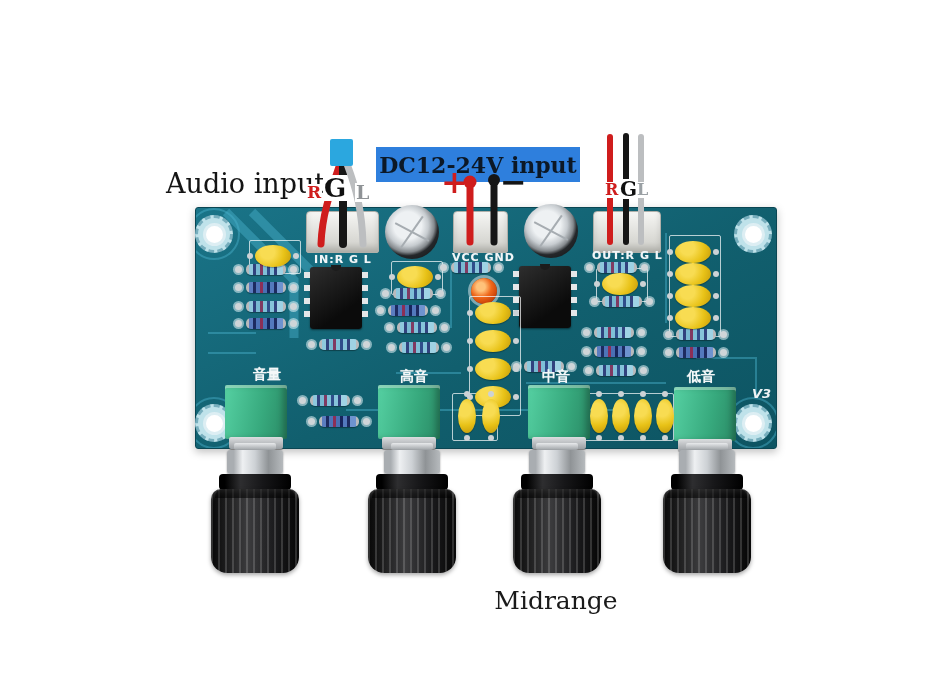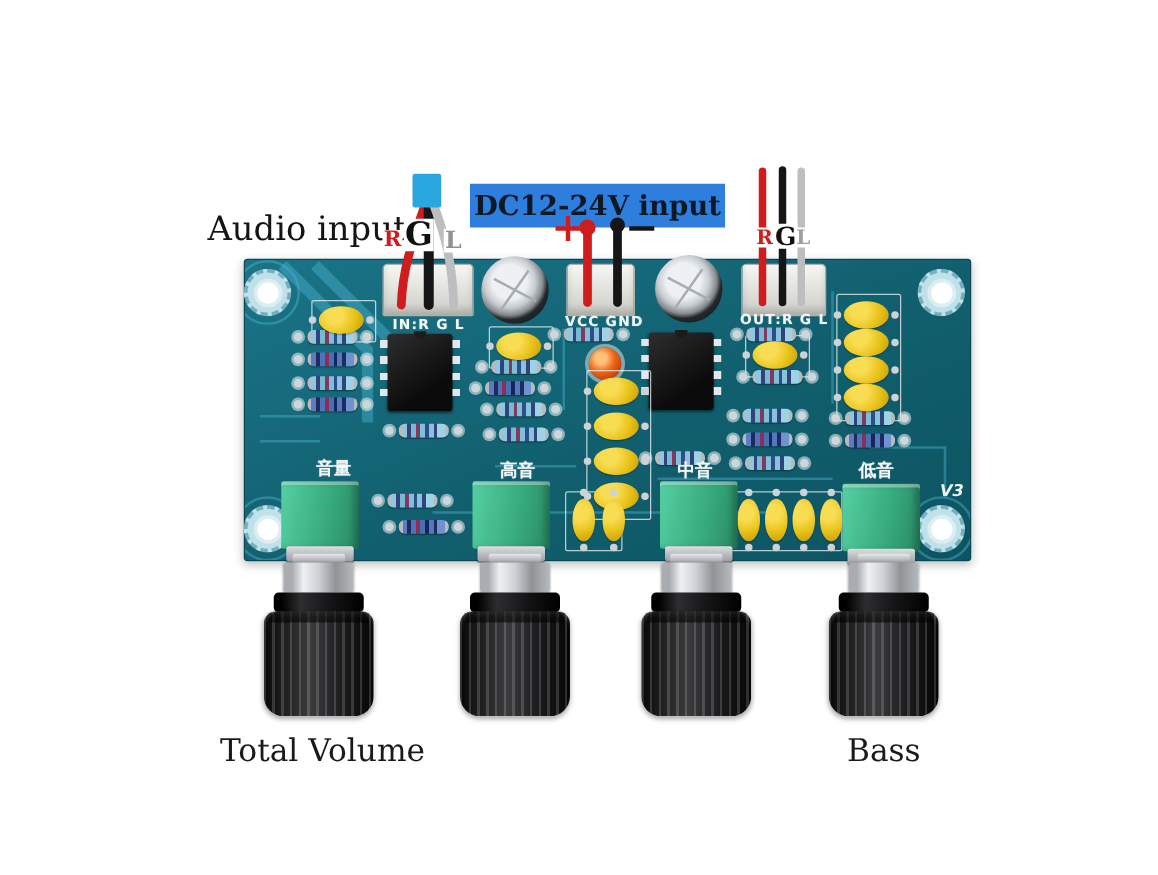--- a/index.html
+++ b/index.html
@@ -243,15 +243,14 @@
   </svg>
   <div class="plug"></div>
 
   <div class="wlabel" style="left:306px;top:184px;font-size:17px;color:var(--wire_red,#cf1d1d);">R</div>
   <div class="wlabel" style="left:323px;top:175px;font-size:26px;color:#101010;">G</div>
   <div class="wlabel" style="left:355px;top:183px;font-size:19px;color:#8f9396;">L</div>
   <div class="wlabel" style="left:604px;top:182px;font-size:16px;color:var(--wire_red,#cf1d1d);">R</div>
   <div class="wlabel" style="left:619px;top:179px;font-size:20px;color:#101010;">G</div>
   <div class="wlabel" style="left:636px;top:182px;font-size:16px;color:#9aa0a4;">L</div>
 
-  <div class="klabel" style="left:158px;width:200px;">Total Volume</div>
-  <div class="klabel" style="left:657px;width:100px;">Bass</div>
+  <div class="klabel" style="left:486px;width:140px;">Midrange</div>
 </div>
 
 </body></html>

